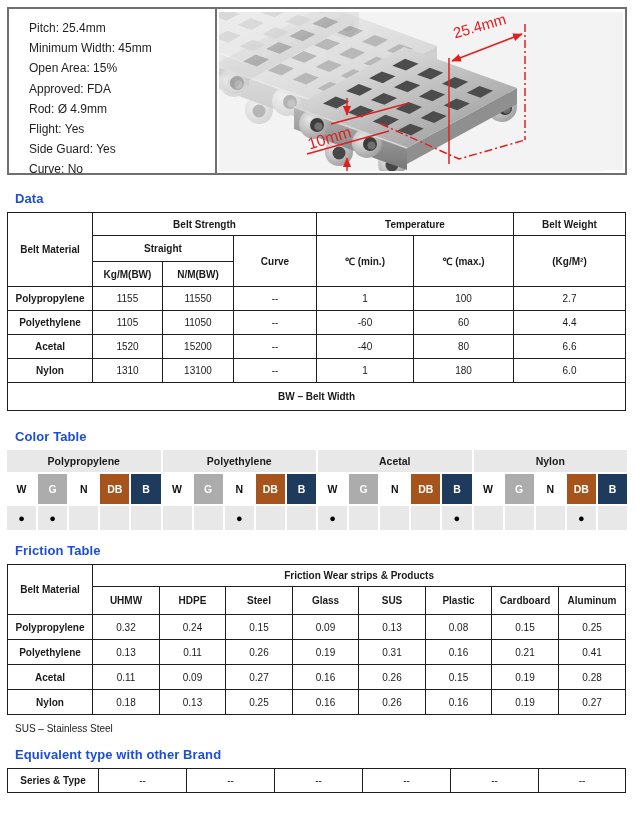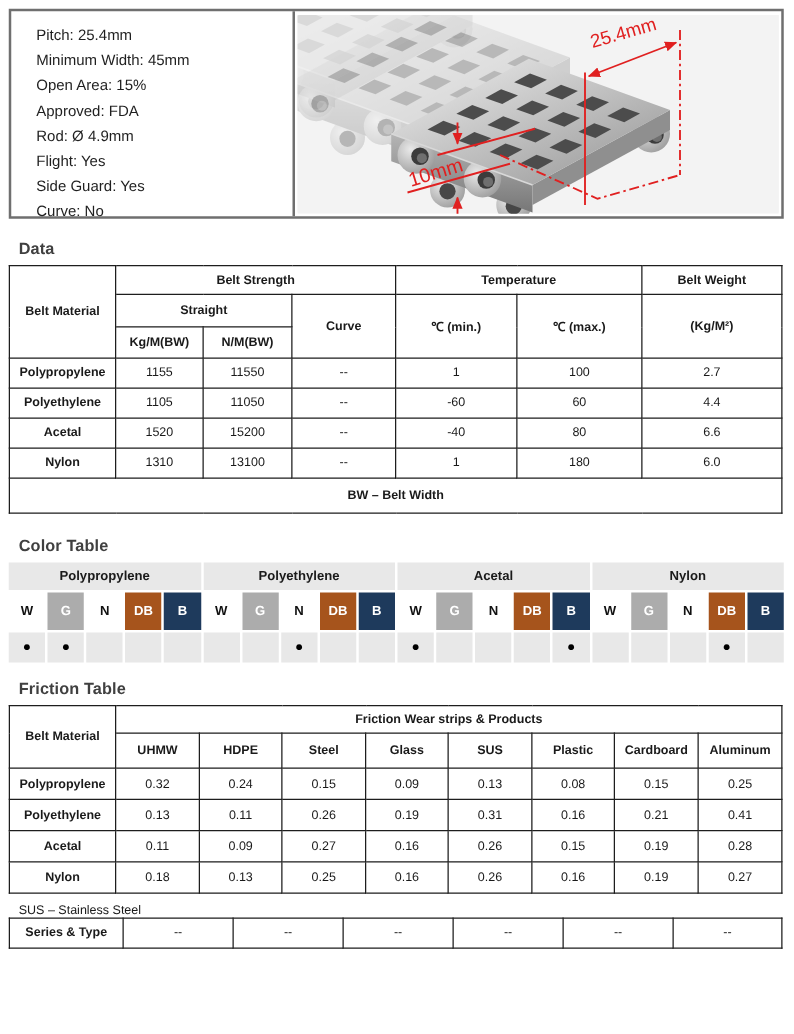--- a/index.html
+++ b/index.html
@@ -2,27 +2,27 @@
 <html><head>
 <meta charset="utf-8">
 <style>
   * { box-sizing: border-box; margin: 0; padding: 0; }
   html,body { background:#ffffff; }
   body { width:635px; font-family:"Liberation Sans", sans-serif; color:#1a1a1a; }
   .page { width:635px; padding:7px 9px 6px 7px; }
 
   
   .top-box { width:620px; height:168px; border:2px solid #6f6f6f; display:flex; }
-  .spec-pane { width:227px; border-right:2px solid #6f6f6f; padding:9px 4px 0 20px; }
+  .spec-pane { width:208px; border-right:2px solid #6f6f6f; padding:9px 4px 0 20px; }
   .spec-line { font-size:12px; line-height:20.2px; color:#1f1f1f; white-space:nowrap; }
   .photo-pane { flex:1; padding:3px 2px; }
   .photo { width:100%; height:100%; background:#f3f3f3; }
 
   
-  .sec-title { font-size:13px; font-weight:bold; color:#404040; margin:14px 0 6px 8px; letter-spacing:.1px; }
+  .sec-title { font-size:13px; font-weight:bold; color:#1d4ed8; margin:14px 0 6px 8px; letter-spacing:.1px; }
   .footnote { font-size:10px; color:#1a1a1a; margin:8px 0 0 8px; }
   .footnote.bold { font-weight:normal; }
 
   
   table.tbl { border-collapse:collapse; width:618px; table-layout:fixed; }
   table.tbl td { border:1px solid #1d1d1d; font-size:10px; text-align:center; vertical-align:middle; padding:1px 2px; }
   td.b { font-weight:bold; }
   td.left { text-align:left; padding-left:8px; }
   tr.h1 { height:23px; } tr.h2 { height:26px; } tr.h3 { height:25px; }
   tr.dr { height:24px; } tr.fr { height:28px; }
@@ -336,20 +336,21 @@
       <td>0.26</td>
       <td>0.16</td>
       <td>0.19</td>
       <td>0.27</td>
     </tr>
   </tbody>
     </table>
 
   <div class="footnote bold">SUS – Stainless Steel</div>
 
+  <div class="sec-title" style="margin-top:13px">Equivalent type with other Brand</div>
 
   <table class="tbl">
     <colgroup>
         <col style="width:91px">
         <col style="width:88px">
         <col style="width:88px">
         <col style="width:88px">
         <col style="width:88px">
         <col style="width:88px">
         <col style="width:87px">

